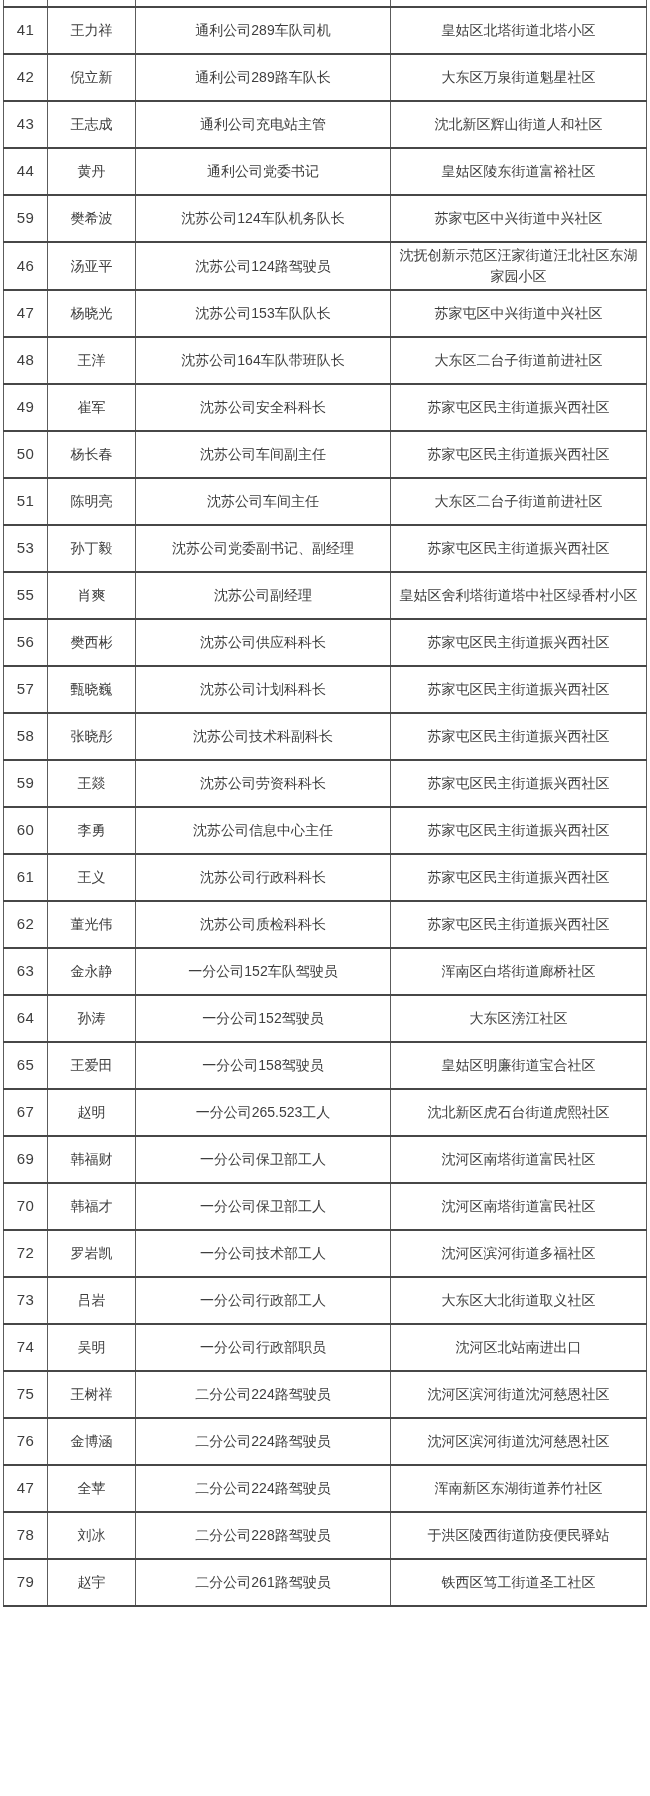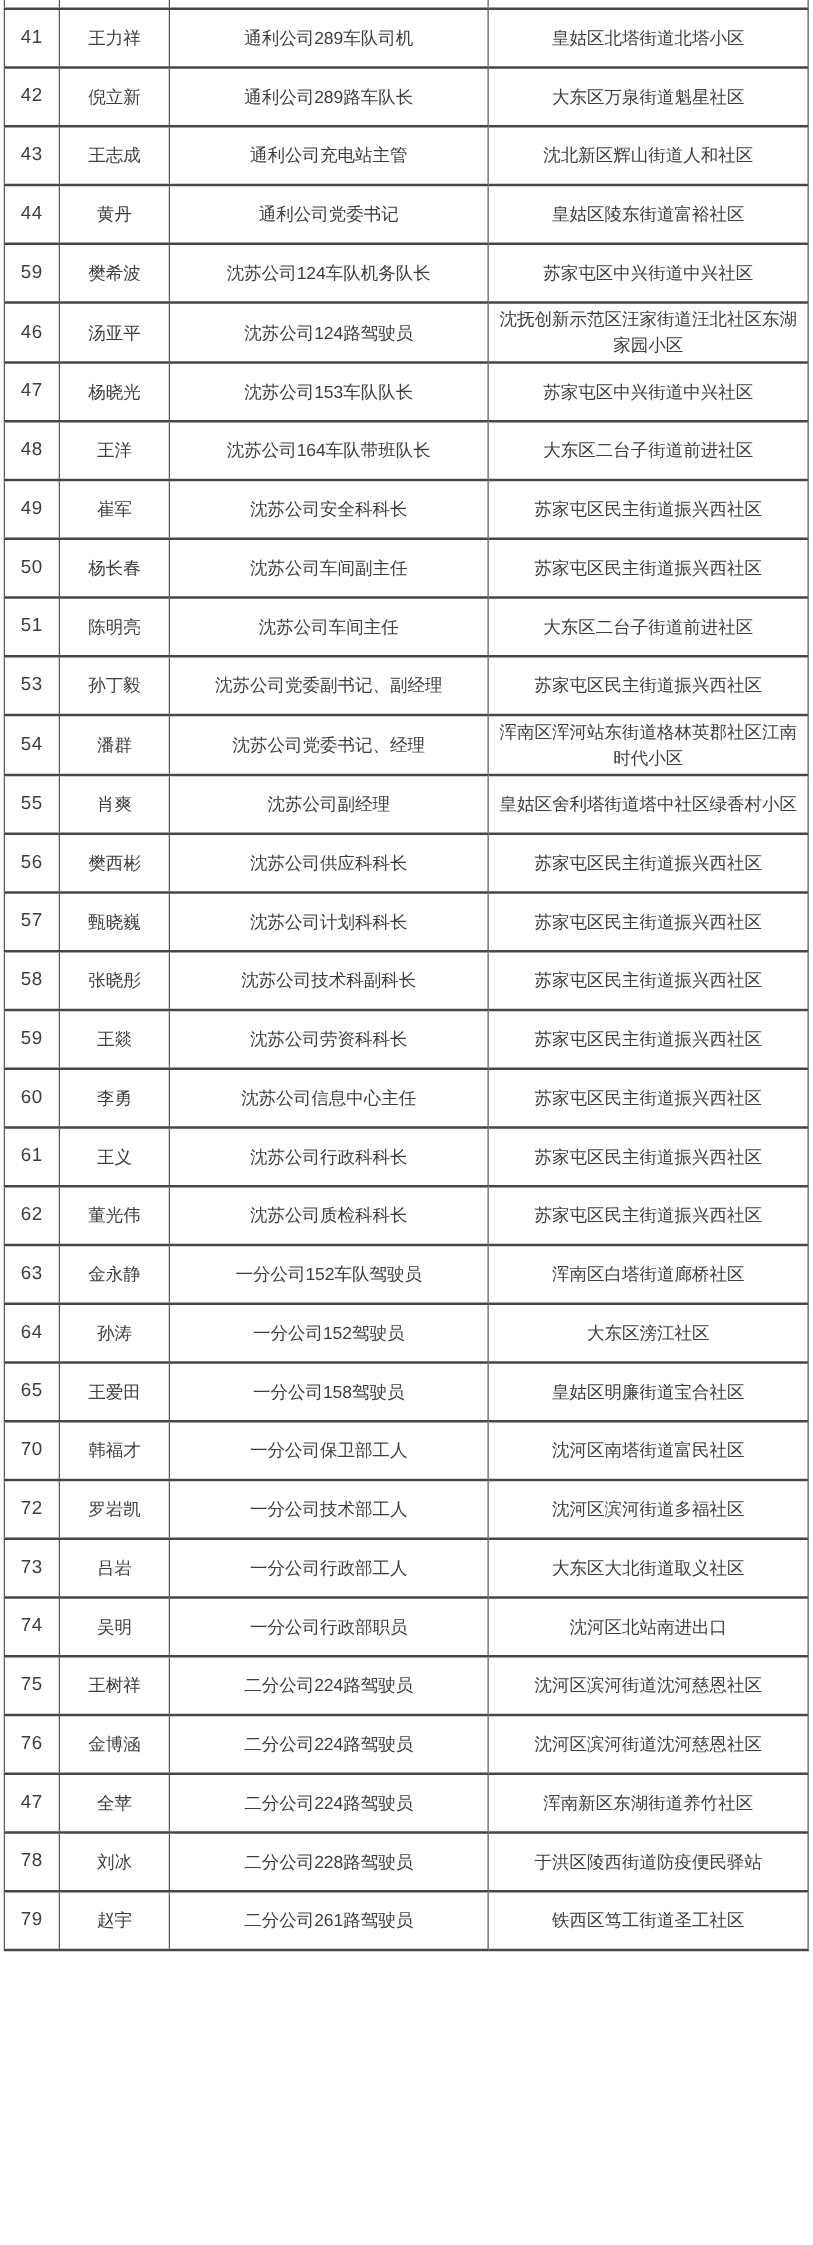--- a/index.html
+++ b/index.html
@@ -136,26 +136,20 @@
           <td class="cell-position">沈苏公司车间主任</td>
           <td class="cell-address">大东区二台子街道前进社区</td>
         </tr>
         <tr class="data-row">
           <td class="cell-index">53</td>
           <td class="cell-name">孙丁毅</td>
           <td class="cell-position">沈苏公司党委副书记、副经理</td>
           <td class="cell-address">苏家屯区民主街道振兴西社区</td>
         </tr>
         <tr class="data-row">
-          <td class="cell-index">54</td>
-          <td class="cell-name">潘群</td>
-          <td class="cell-position">沈苏公司党委书记、经理</td>
-          <td class="cell-address">浑南区浑河站东街道格林英郡社区江南时代小区</td>
-        </tr>
-        <tr class="data-row">
           <td class="cell-index">55</td>
           <td class="cell-name">肖爽</td>
           <td class="cell-position">沈苏公司副经理</td>
           <td class="cell-address">皇姑区舍利塔街道塔中社区绿香村小区</td>
         </tr>
         <tr class="data-row">
           <td class="cell-index">56</td>
           <td class="cell-name">樊西彬</td>
           <td class="cell-position">沈苏公司供应科科长</td>
           <td class="cell-address">苏家屯区民主街道振兴西社区</td>
@@ -206,20 +200,32 @@
           <td class="cell-index">64</td>
           <td class="cell-name">孙涛</td>
           <td class="cell-position">一分公司152驾驶员</td>
           <td class="cell-address">大东区滂江社区</td>
         </tr>
         <tr class="data-row">
           <td class="cell-index">65</td>
           <td class="cell-name">王爱田</td>
           <td class="cell-position">一分公司158驾驶员</td>
           <td class="cell-address">皇姑区明廉街道宝合社区</td>
+        </tr>
+        <tr class="data-row">
+          <td class="cell-index">67</td>
+          <td class="cell-name">赵明</td>
+          <td class="cell-position">一分公司265.523工人</td>
+          <td class="cell-address">沈北新区虎石台街道虎熙社区</td>
+        </tr>
+        <tr class="data-row">
+          <td class="cell-index">69</td>
+          <td class="cell-name">韩福财</td>
+          <td class="cell-position">一分公司保卫部工人</td>
+          <td class="cell-address">沈河区南塔街道富民社区</td>
         </tr>
         <tr class="data-row">
           <td class="cell-index">70</td>
           <td class="cell-name">韩福才</td>
           <td class="cell-position">一分公司保卫部工人</td>
           <td class="cell-address">沈河区南塔街道富民社区</td>
         </tr>
         <tr class="data-row">
           <td class="cell-index">72</td>
           <td class="cell-name">罗岩凯</td>

